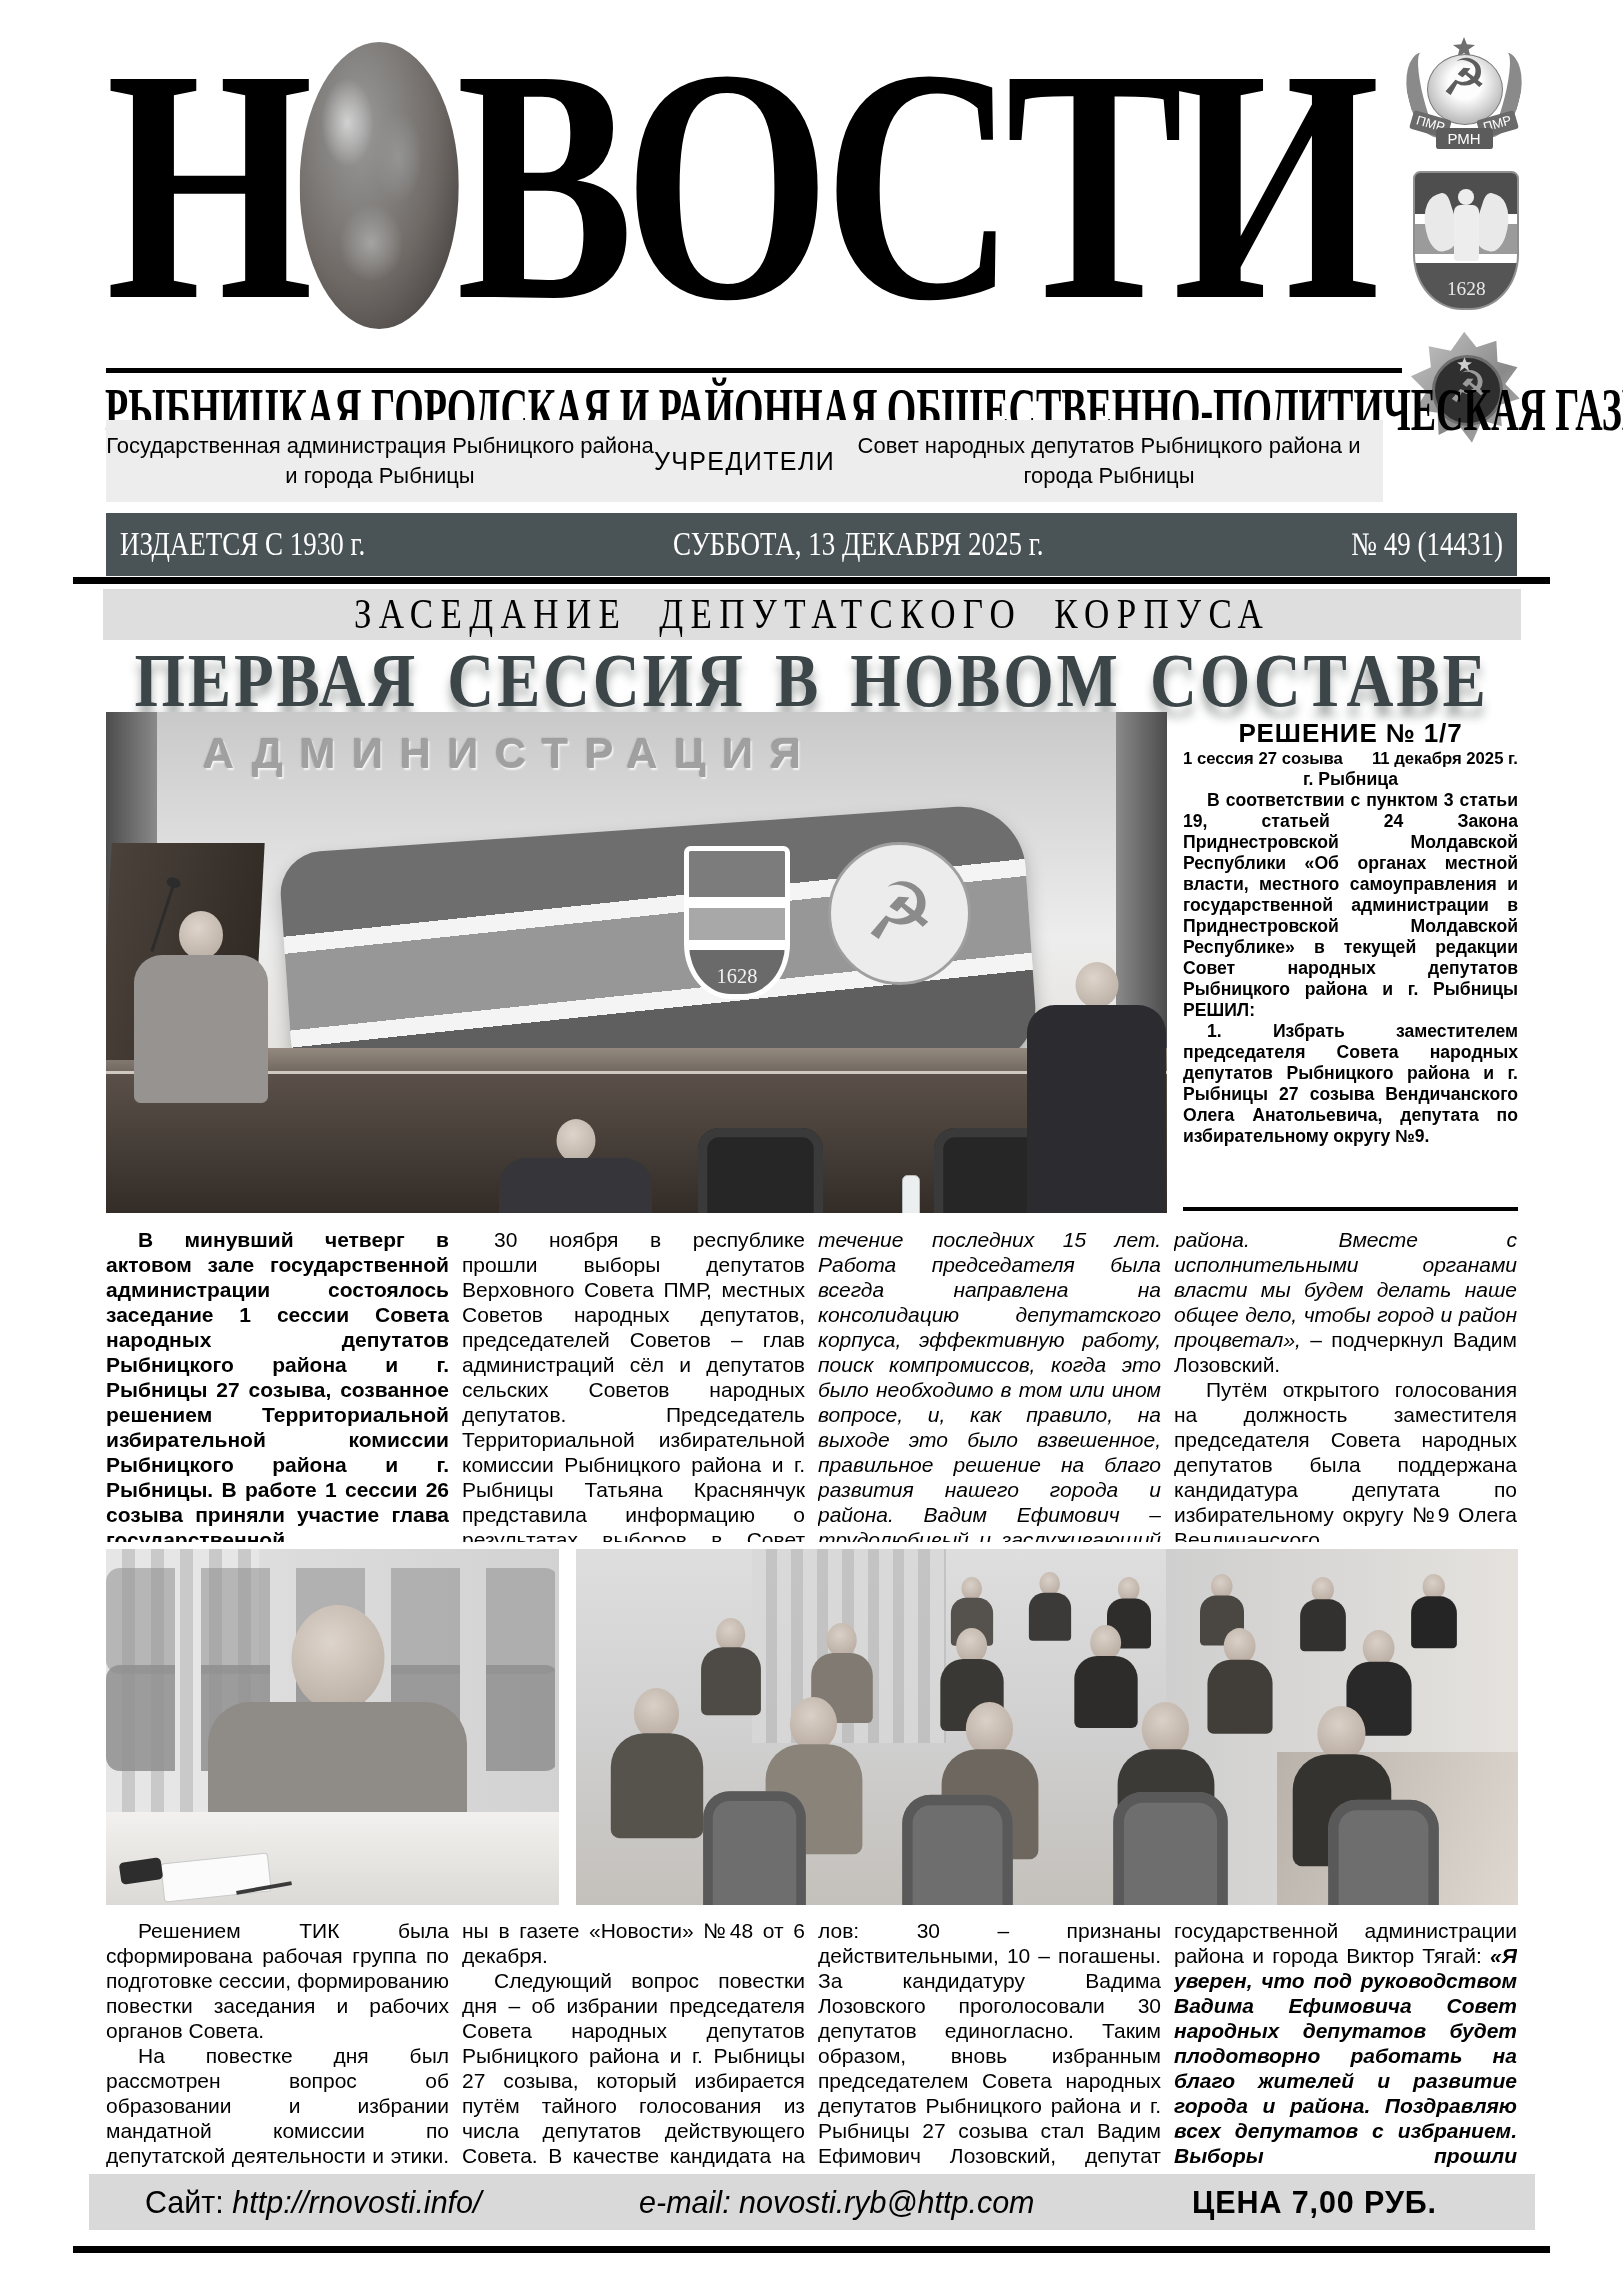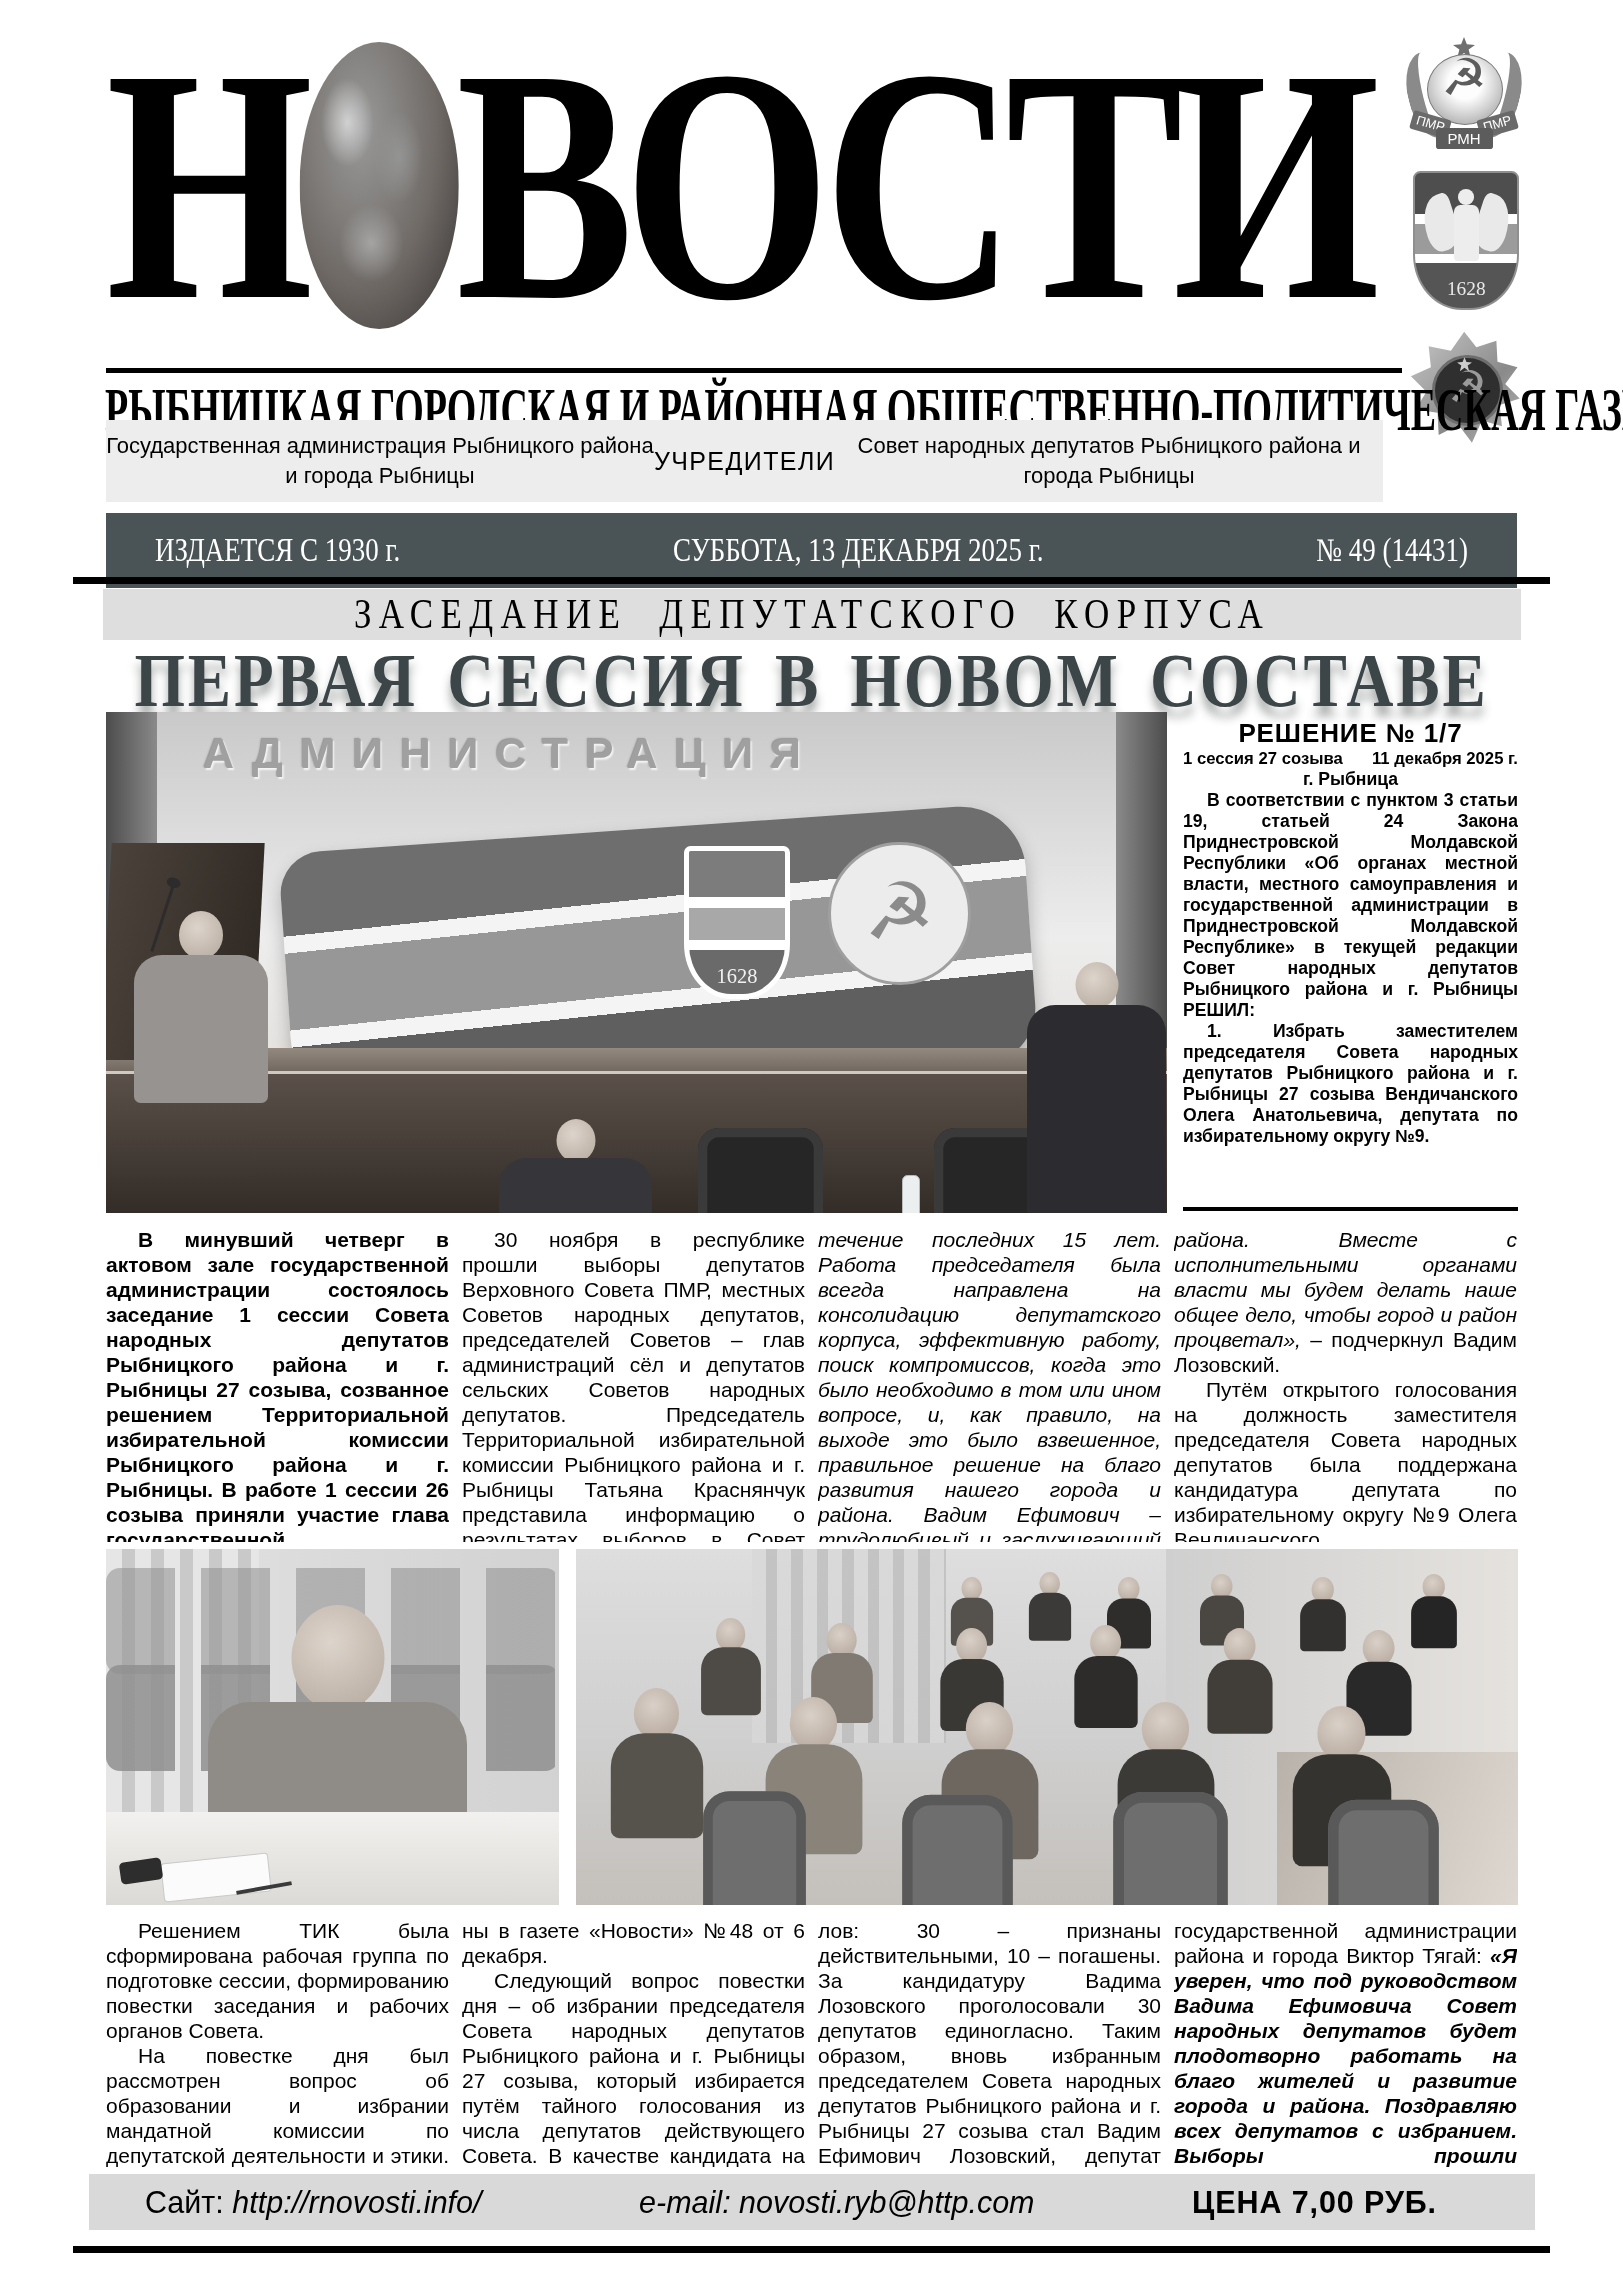--- a/index.html
+++ b/index.html
@@ -54,22 +54,22 @@
   .order-st2{position:absolute;left:52px;top:30px;width:15px;height:14px;background:#cdcdcd;
     clip-path:polygon(50% 0,63% 35%,100% 38%,71% 60%,81% 100%,50% 76%,19% 100%,29% 60%,0 38%,37% 35%);}
 
   #rule-logo{left:106px;top:368px;width:1296px;height:4.6px;background:#000;}
   #subtitle{left:105px;top:375px;white-space:nowrap;font-family:"Liberation Serif",serif;font-weight:bold;
     font-size:52px;transform:scale(.73,1.18);transform-origin:left top;}
   #founders{left:106px;top:420px;width:1277px;height:82px;background:#ededed;display:flex;align-items:center;
     font-size:22px;line-height:30px;text-align:center;}
   .fnd-cell{width:578px;}
   .fnd-lab{flex:1;font-size:25px;letter-spacing:1.4px;}
-  #infobar{left:106px;top:513px;width:1411px;height:75px;background:#4a5456;color:#fff;display:flex;
-    align-items:center;justify-content:space-between;padding:0 49px;box-sizing:border-box;
+  #infobar{left:106px;top:513px;width:1411px;height:63px;background:#4a5456;color:#fff;display:flex;
+    align-items:center;justify-content:space-between;padding:0 14px;box-sizing:border-box;
     font-family:"Liberation Serif",serif;font-size:27px;}
   .cy{display:inline-block;transform:scaleY(1.22);transform-origin:center;}
 
   
   #toprule{left:73px;top:577px;width:1477px;height:6.5px;background:#000;}
   #kicker{left:103px;top:589px;width:1418px;height:51px;background:#dedede;text-align:center;}
   #kicker span{font-family:"Liberation Serif",serif;font-size:35px;line-height:52px;letter-spacing:7.4px;word-spacing:15.7px;
     display:inline-block;transform:scaleY(1.22);}
   #headline{left:106px;top:640px;width:1411px;text-align:center;}
   #headline span{display:inline-block;font-family:"Liberation Serif",serif;font-weight:bold;font-size:65px;line-height:69px;

